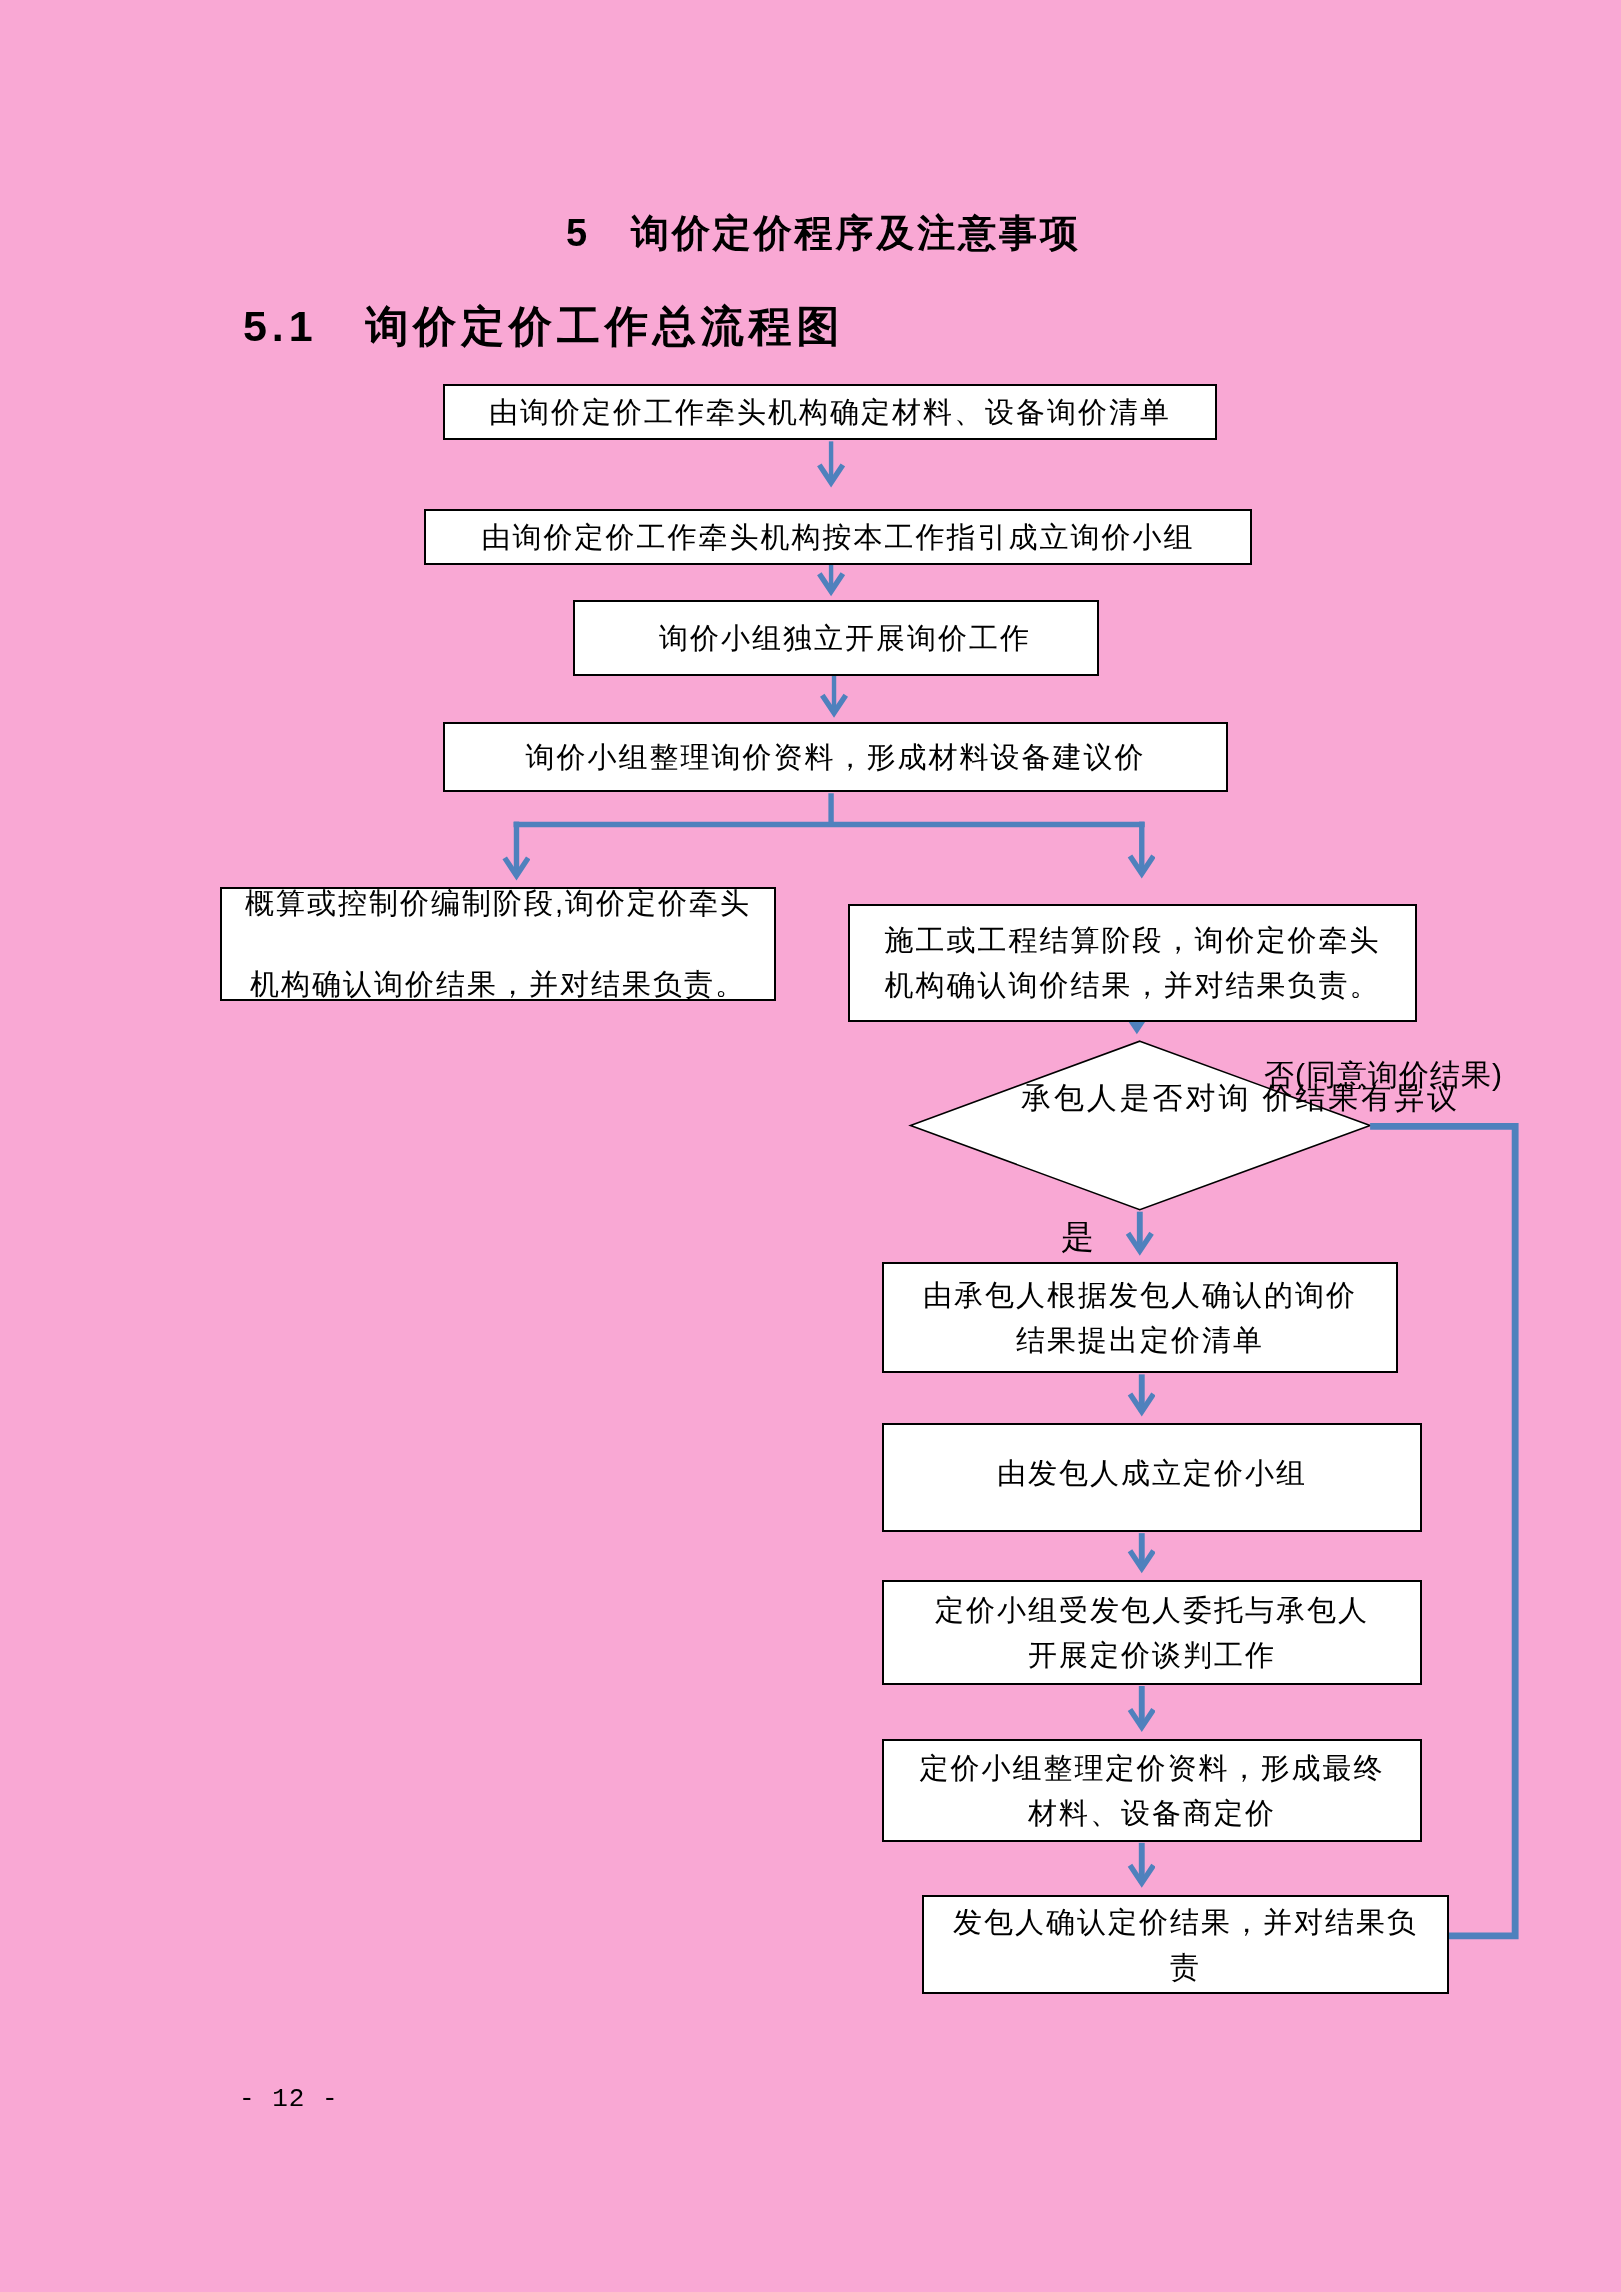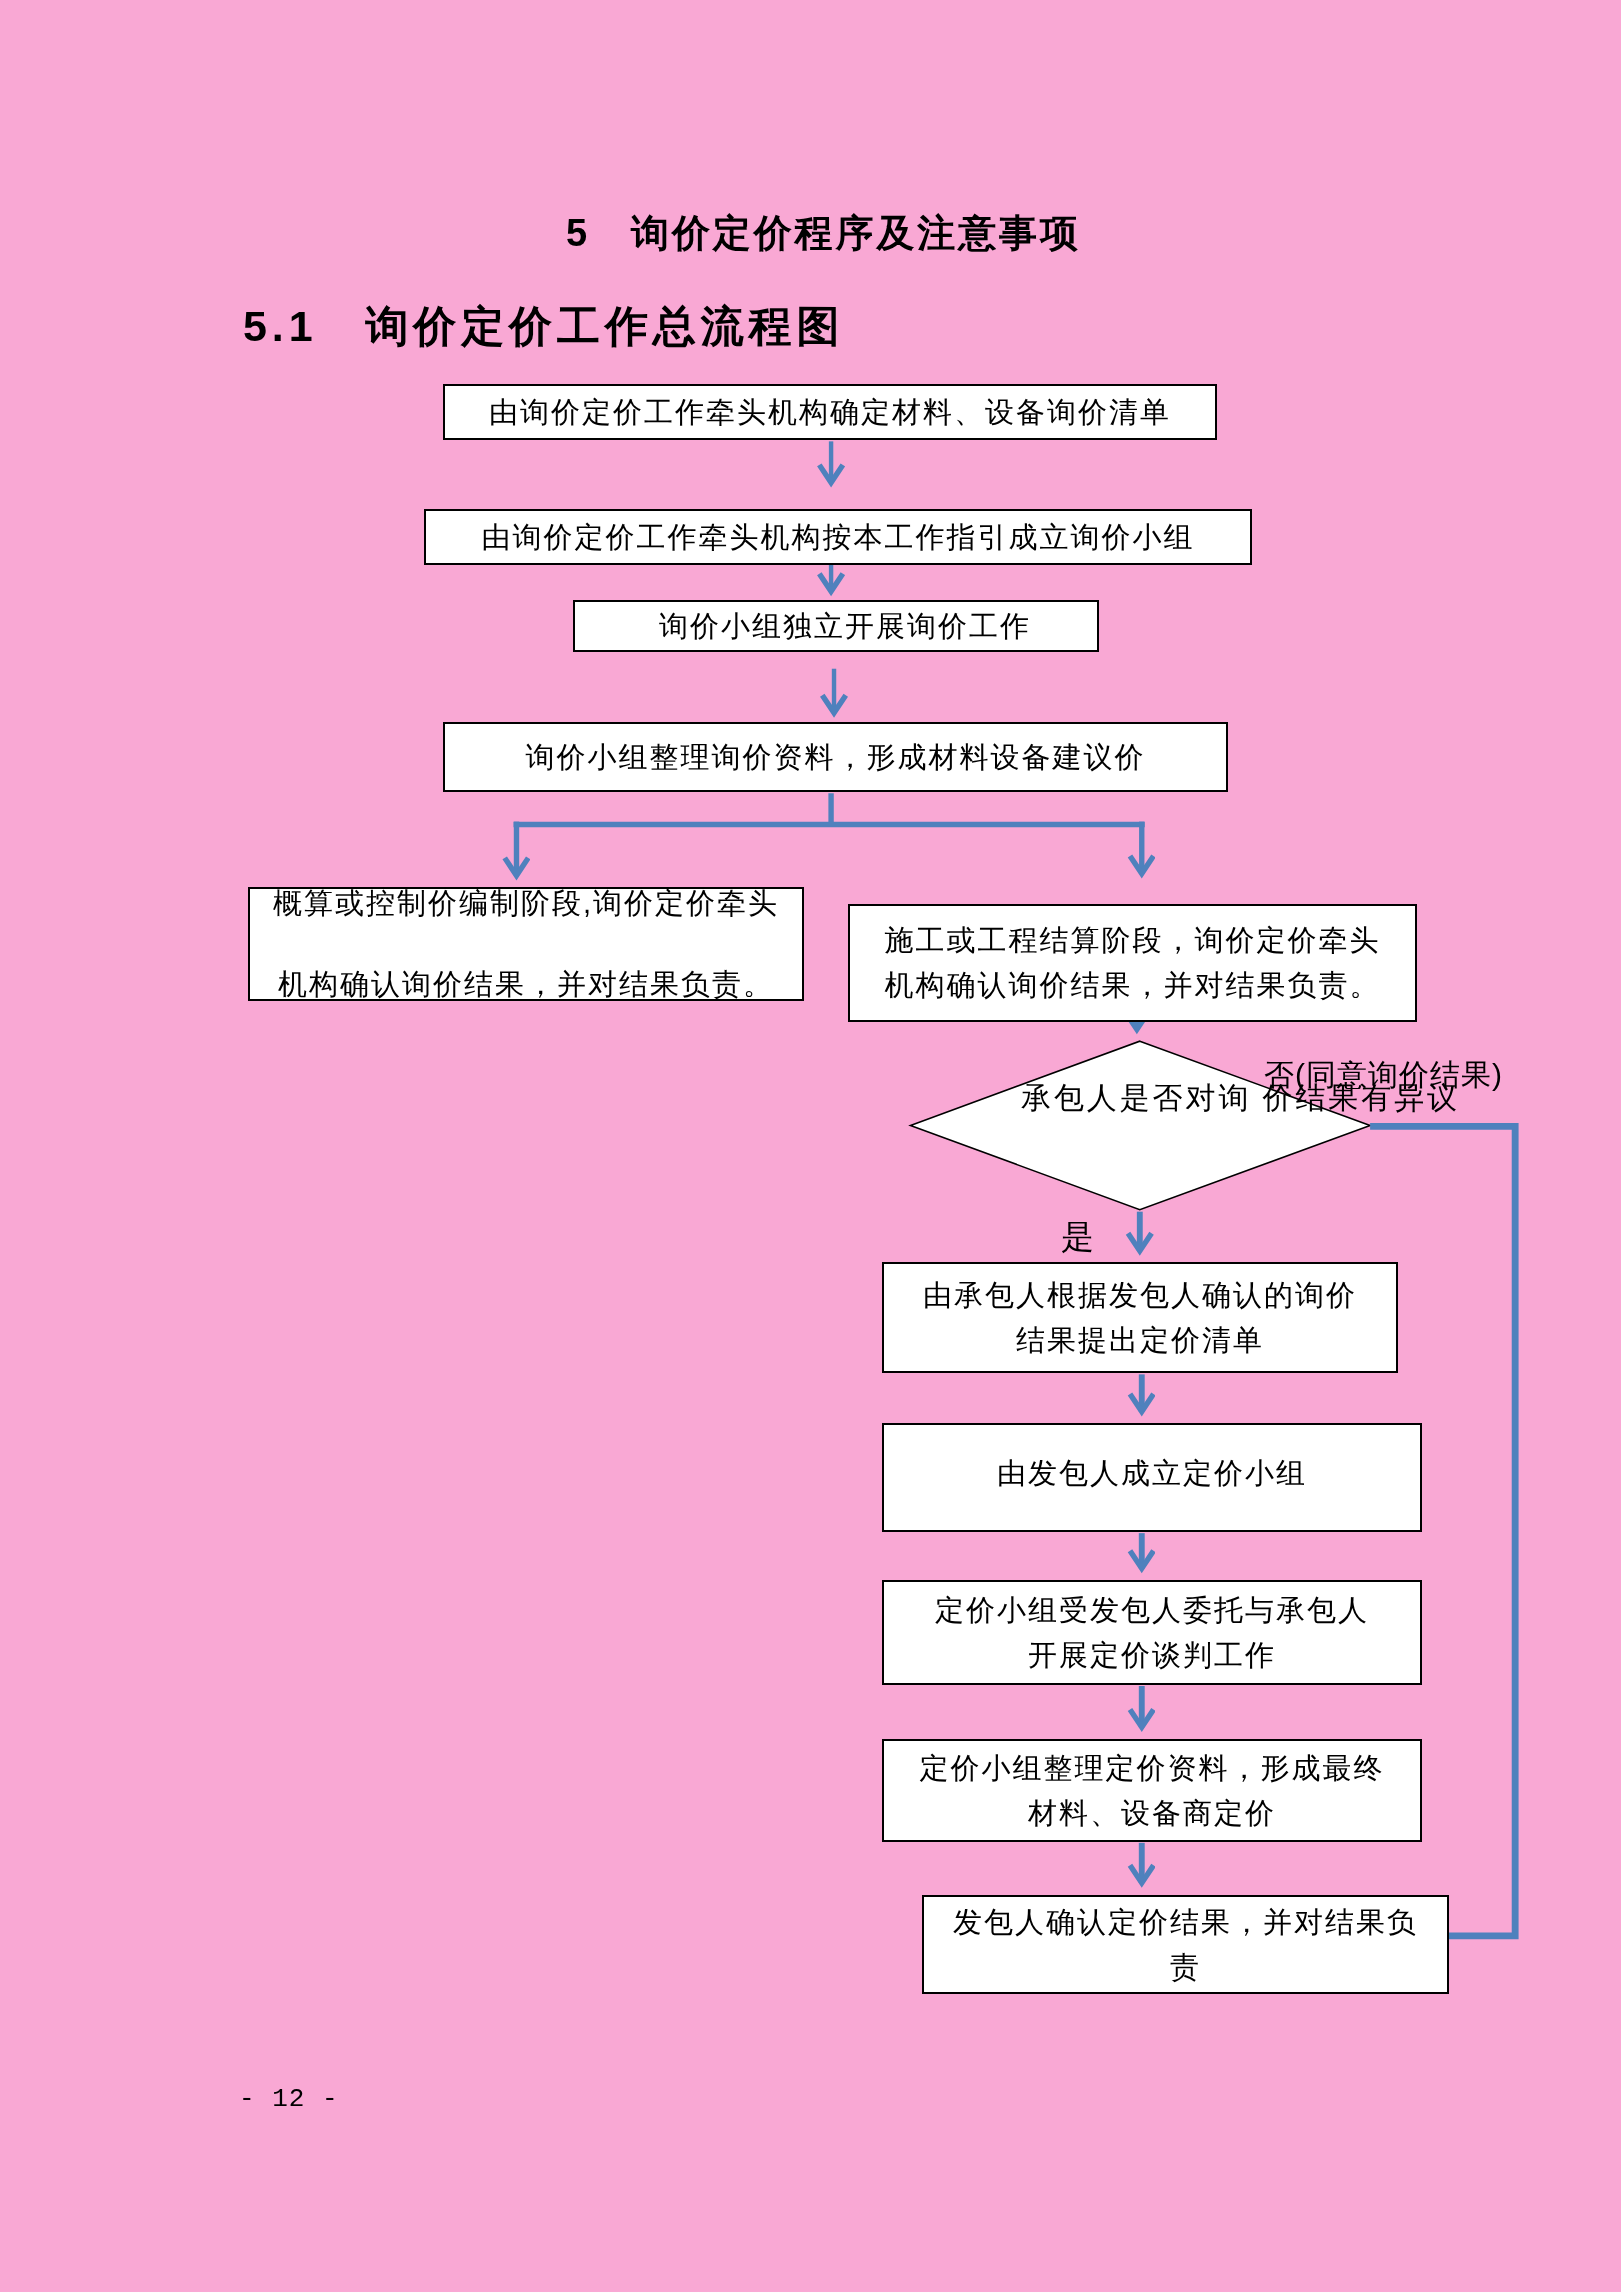--- a/index.html
+++ b/index.html
@@ -88,29 +88,29 @@
   </svg>
 
   <div class="flow-box" style="left:443px;top:384px;width:774px;height:56px;">
     <span class="ln">由询价定价工作牵头机构确定材料、设备询价清单</span>
   </div>
 
   <div class="flow-box" style="left:424px;top:509px;width:828px;height:56px;">
     <span class="ln">由询价定价工作牵头机构按本工作指引成立询价小组</span>
   </div>
 
-  <div class="flow-box" style="left:573px;top:600px;width:526px;height:52px;padding-left:18px;">
+  <div class="flow-box" style="left:573px;top:600px;width:526px;height:76px;padding-left:18px;">
     <span class="ln">询价小组独立开展询价工作</span>
   </div>
 
   <div class="flow-box" style="left:443px;top:722px;width:785px;height:70px;">
     <span class="ln">询价小组整理询价资料，形成材料设备建议价</span>
   </div>
 
-  <div class="flow-box thick-border" style="left:248px;top:887px;width:556px;height:114px;gap:36px;">
+  <div class="flow-box thick-border" style="left:220px;top:887px;width:556px;height:114px;gap:36px;">
     <span class="ln">概算或控制价编制阶段,询价定价牵头</span>
     <span class="ln">机构确认询价结果，并对结果负责。</span>
   </div>
 
   <div class="flow-box thick-border" style="left:848px;top:885px;width:569px;height:118px;margin-top:19px;">
     <span class="ln">施工或工程结算阶段，询价定价牵头</span>
     <span class="ln">机构确认询价结果，并对结果负责。</span>
   </div>
 
   <div class="decision-text">

